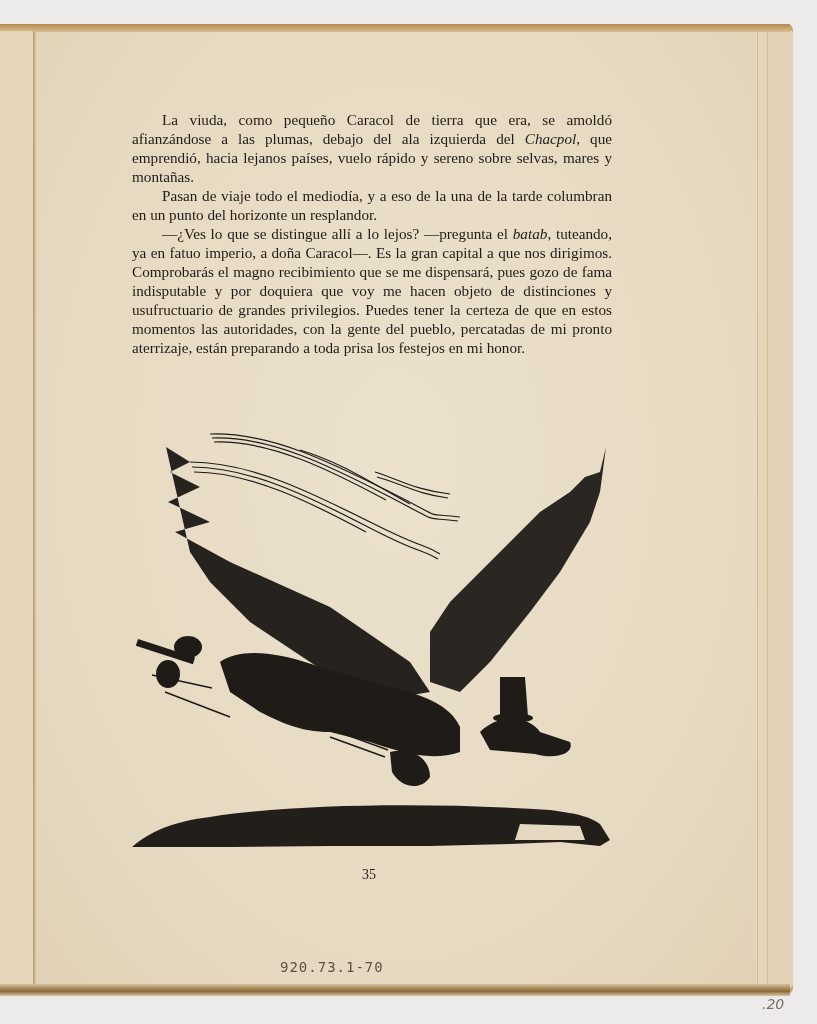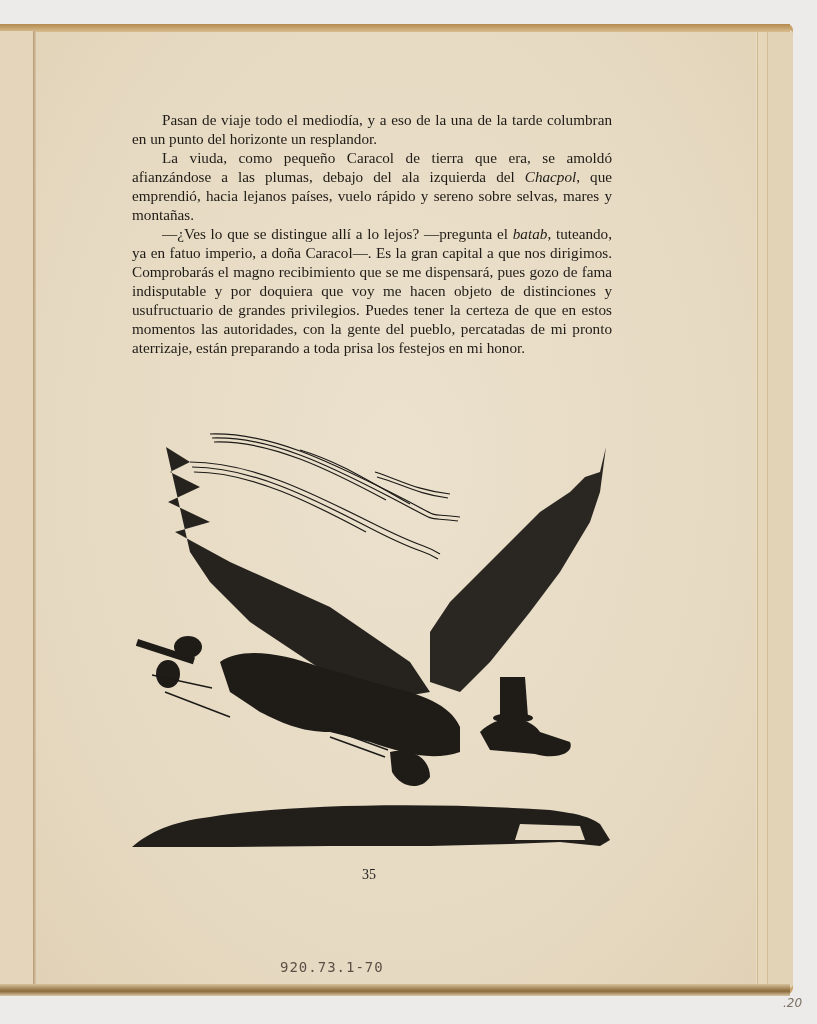--- a/index.html
+++ b/index.html
@@ -54,37 +54,37 @@
     position:absolute; left:94px; top:400px; width:490px; height:420px;
   }
   .page-number {
     position:absolute; left:326px; top:835px; font-size:14px; color:#222;
   }
   .stamp-bottom {
     position:absolute; left:280px; top:959px; font-size:14px; color:#5a5046;
     font-family:"DejaVu Sans Mono", monospace; letter-spacing:1px;text-align:center;
   }
   .pencil-mark {
-    position:absolute; left:726px; top:964px; font-size:12px; color:#7a7064;
-    font-family:"DejaVu Sans", sans-serif; font-style:italic;margin-left:21px;
+    position:absolute; left:726px; top:964px; font-size:14px; color:#7a7064;
+    font-family:"DejaVu Sans", sans-serif; font-style:italic;
   }
 </style>
 </head>
 <body>
 
 <div class="book"></div>
 <div class="page-stack"></div>
 <div class="edge-top"></div>
 <div class="left-page"></div>
 <div class="gutter"></div>
 
 <div class="page">
   <div class="text-block">
+    <p><span>La viuda, como pequeño Caracol de tierra que era, se amoldó afianzándose a las plumas, debajo del ala izquierda del </span><em>Chacpol</em><span>, que emprendió, hacia lejanos países, vuelo rápido y sereno sobre selvas, mares y montañas.</span></p>
     <p><span>Pasan de viaje todo el mediodía, y a eso de la una de la tarde columbran en un punto del horizonte un resplandor.</span></p>
-    <p><span>La viuda, como pequeño Caracol de tierra que era, se amoldó afianzándose a las plumas, debajo del ala izquierda del </span><em>Chacpol</em><span>, que emprendió, hacia lejanos países, vuelo rápido y sereno sobre selvas, mares y montañas.</span></p>
     <p><span>—¿Ves lo que se distingue allí a lo lejos? —pregunta el </span><em>batab</em><span>, tuteando, ya en fatuo imperio, a doña Caracol—. Es la gran capital a que nos dirigimos. Comprobarás el magno recibimiento que se me dispensará, pues gozo de fama indisputable y por doquiera que voy me hacen objeto de distinciones y usufructuario de grandes privilegios. Puedes tener la certeza de que en estos momentos las autoridades, con la gente del pueblo, percatadas de mi pronto aterrizaje, están preparando a toda prisa los festejos en mi honor.</span></p>
   </div>
 
   <svg class="illustration" viewBox="0 0 490 420">
     <g stroke="#1c1a17" fill="none" stroke-width="1.2">
       <path d="M80 2 C140 0, 200 30, 260 60 S 290 80, 330 85"></path>
       <path d="M82 6 C140 4, 200 34, 258 64 S 290 84, 328 89"></path>
       <path d="M84 10 C140 8, 200 38, 256 68"></path>
       <path d="M170 18 C210 30, 240 50, 280 72"></path>
       <path d="M60 30 C120 30, 180 60, 240 90 S 290 110, 310 122"></path>

